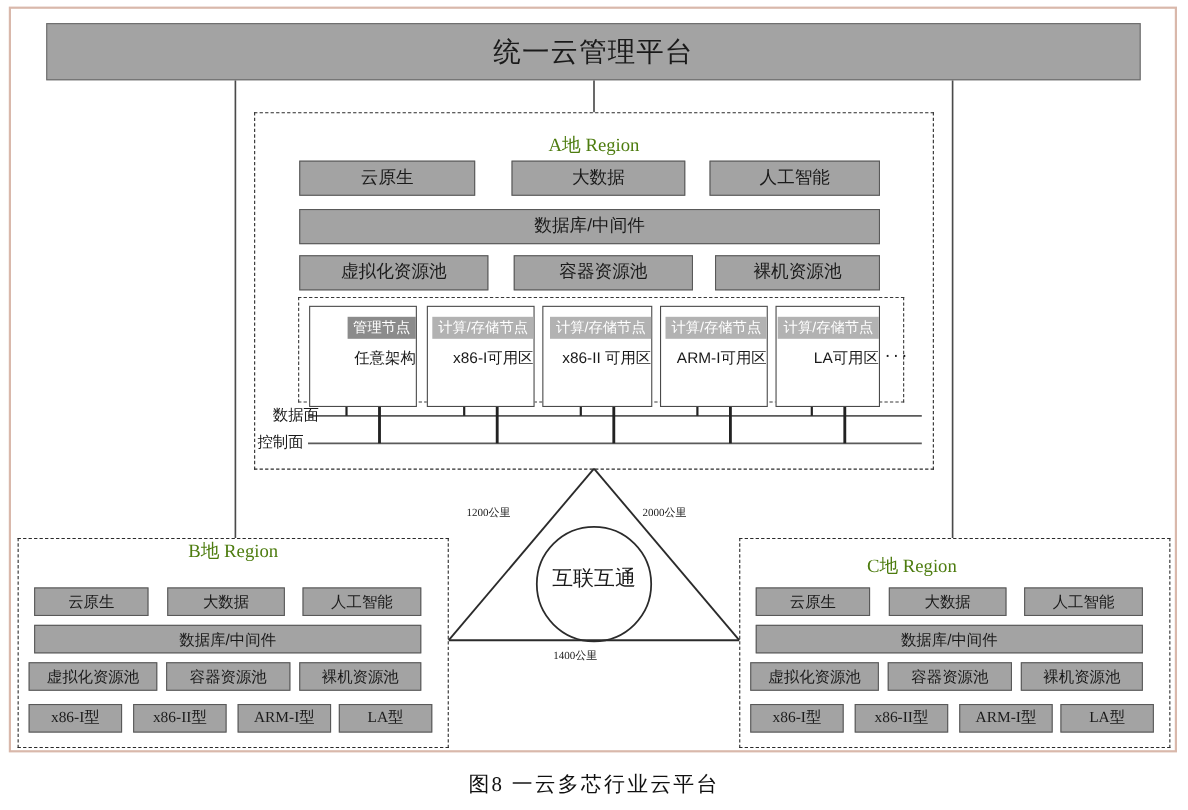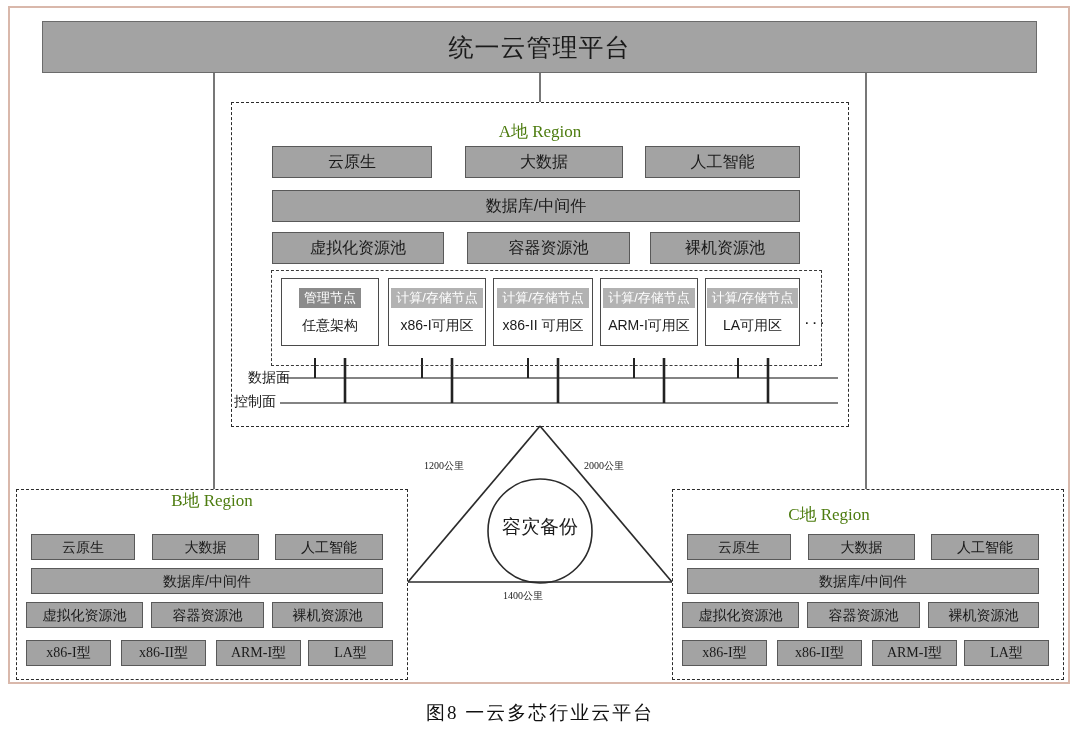--- a/index.html
+++ b/index.html
@@ -66,23 +66,23 @@
   #a-pool-0{left:272px;width:172px;}
   #a-pool-1{left:467px;width:163px;}
   #a-pool-2{left:650px;width:150px;}
 
   
   #a-node-zone{
     position:absolute;left:271px;top:270px;width:551px;height:96px;
     box-sizing:border-box;border:1.4px dashed #3a3a3a;
   }
   .node{
-    position:absolute;top:278px;height:68px;
+    position:absolute;top:278px;height:92px;
     box-sizing:border-box;border:1.4px solid #4a4a4a;background:#fff;
-    display:flex;flex-direction:column;align-items:center;justify-content:flex-start;
+    display:flex;flex-direction:column;align-items:flex-end;justify-content:flex-start;
     padding-top:9px;
   }
   .node-hd{
     display:block;padding:2px 5px;font-size:13px;color:#fff;
     white-space:nowrap;line-height:1.25;
   }
   .node-hd.mgmt{background:#8b8b8b;}
   .node-hd.comp{background:#b2b2b2;}
   .node-sub{display:block;margin-top:9px;font-size:14px;color:#1a1a1a;white-space:nowrap;}
   #node-0{left:281px;width:98px;}
@@ -201,21 +201,21 @@
 <div class="node" id="node-4">
   <span class="node-hd comp">计算/存储节点</span>
   <span class="node-sub">LA可用区</span>
 </div>
 <div id="node-ellipsis">···</div>
 
 <div class="plane-label" id="plane-data-label">数据面</div>
 <div class="plane-label" id="plane-ctrl-label">控制面</div>
 
 <div id="center-text">
-  <div>容灾备份</div>
+  <div>互联互通</div>
 </div>
 <div class="dist-label" id="dist-left">1200公里</div>
 <div class="dist-label" id="dist-right">2000公里</div>
 <div class="dist-label" id="dist-bottom">1400公里</div>
 
 <div class="region" id="region-b"></div>
 <div class="region-title" style="left:16px;top:489px;width:392px;">B地 Region</div>
 
 <div class="box rb-svc" style="left:31px;top:534px;width:104px;">云原生</div>
 <div class="box rb-svc" style="left:152px;top:534px;width:107px;">大数据</div>

